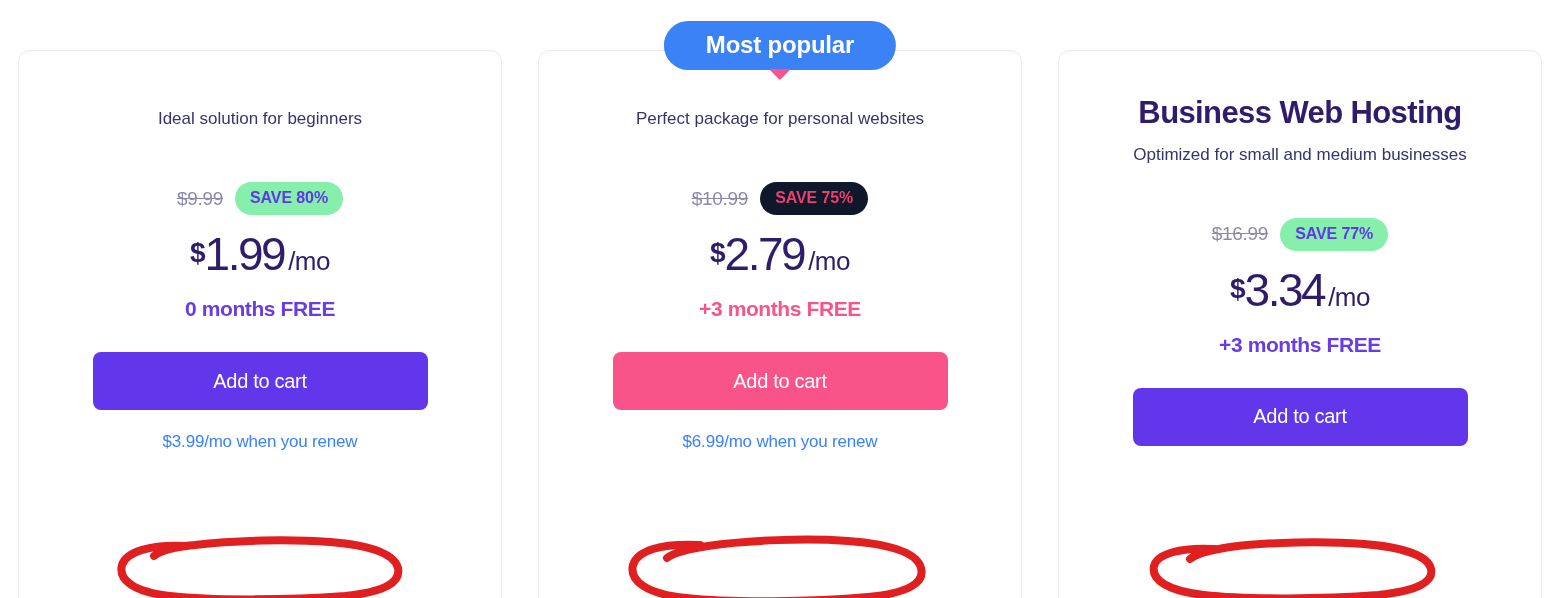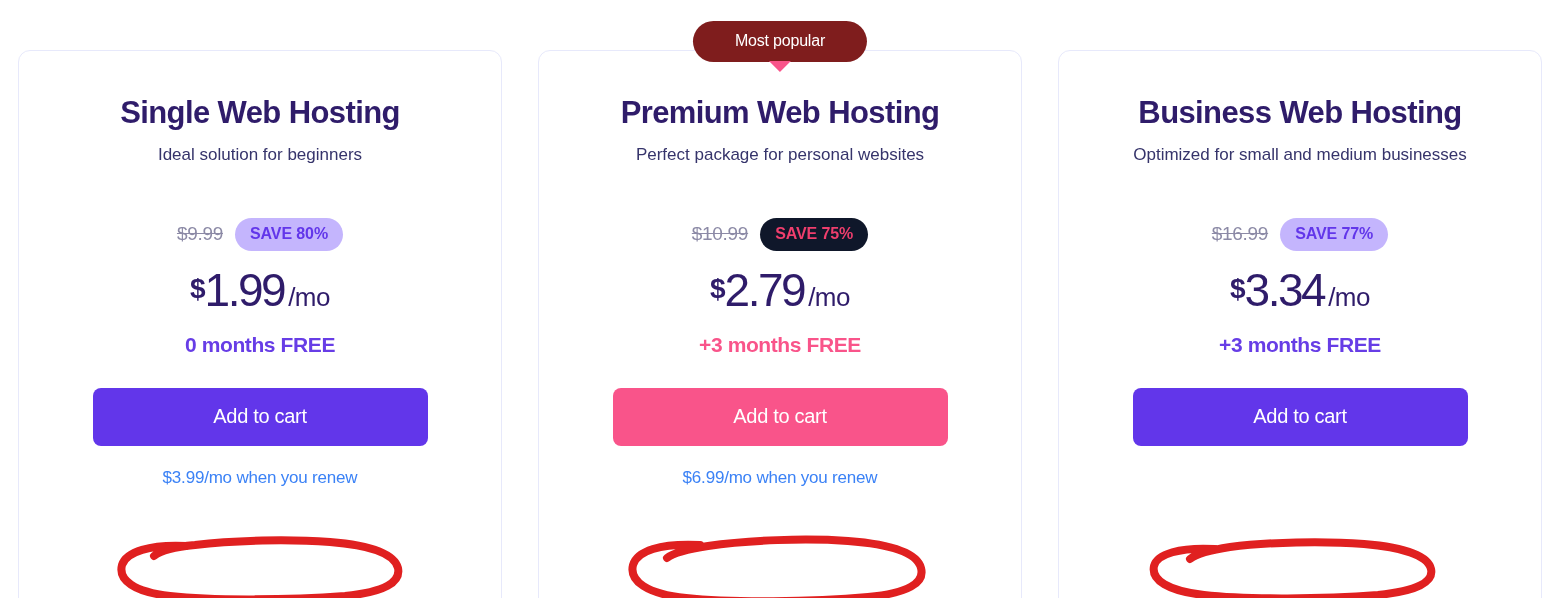--- a/index.html
+++ b/index.html
@@ -40,24 +40,24 @@
     border: 1.5px solid #e7e9fb;
     border-radius: 12px;
     padding-top: 44px;
   }
 
   .popular-badge {
     position: absolute;
     left: 50%;
     transform: translateX(-50%);
     top: -30px;
-    background: #7f1d1d;
+    background: #3b82f6;
     color: #ffffff;
-    font-size: 16px;
-    font-weight: normal;
+    font-size: 24px;
+    font-weight: bold;
     letter-spacing: -0.2px;
     padding: 12px 42px 13px;
     border-radius: 28px;
     white-space: nowrap;
     line-height: 1;
   }
   .popular-badge::after {
     content: "";
     position: absolute;
     left: 50%;
@@ -105,21 +105,21 @@
   }
 
   .save-pill {
     font-size: 16px;
     font-weight: bold;
     padding: 8px 15px 9px;
     border-radius: 18px;
     letter-spacing: -0.1px;
     line-height: 1;
   }
-  .save-pill.purple { background: #c4b5fd; color: #6236ea; }
+  .save-pill.purple { background: #86efac; color: #6236ea; }
   .save-pill.pink   { background: #0f172a; color: #ef3e6d; }
 
   .price-line {
     display: flex;
     align-items: baseline;
     justify-content: center;
     color: #2f1c6a;
     margin-top: 16px;
     line-height: 1;
   }
@@ -188,39 +188,37 @@
   }
 </style>
 </head>
 <body>
 
 <div id="pricing-board">
 
   <div class="cards-row">
 
     <div class="plan-card">
-      <h2 class="plan-title">Single Web Hosting</h2>
       <p class="plan-subtitle">Ideal solution for beginners</p>
       <div class="save-row">
         <span class="old-price">$9.99</span>
         <span class="save-pill purple">SAVE 80%</span>
       </div>
       <div class="price-line">
         <span class="currency">$</span>
         <span class="amount">1.99</span>
         <span class="period">/mo</span>
       </div>
       <div class="free-months purple">0 months FREE</div>
       <button class="cta-button purple">Add to cart</button>
       <div class="renew-note">$3.99/mo when you renew</div>
     </div>
 
     <div class="plan-card">
       <div class="popular-badge">Most popular</div>
-      <h2 class="plan-title">Premium Web Hosting</h2>
       <p class="plan-subtitle">Perfect package for personal websites</p>
       <div class="save-row">
         <span class="old-price">$10.99</span>
         <span class="save-pill pink">SAVE 75%</span>
       </div>
       <div class="price-line">
         <span class="currency">$</span>
         <span class="amount">2.79</span>
         <span class="period">/mo</span>
       </div>

